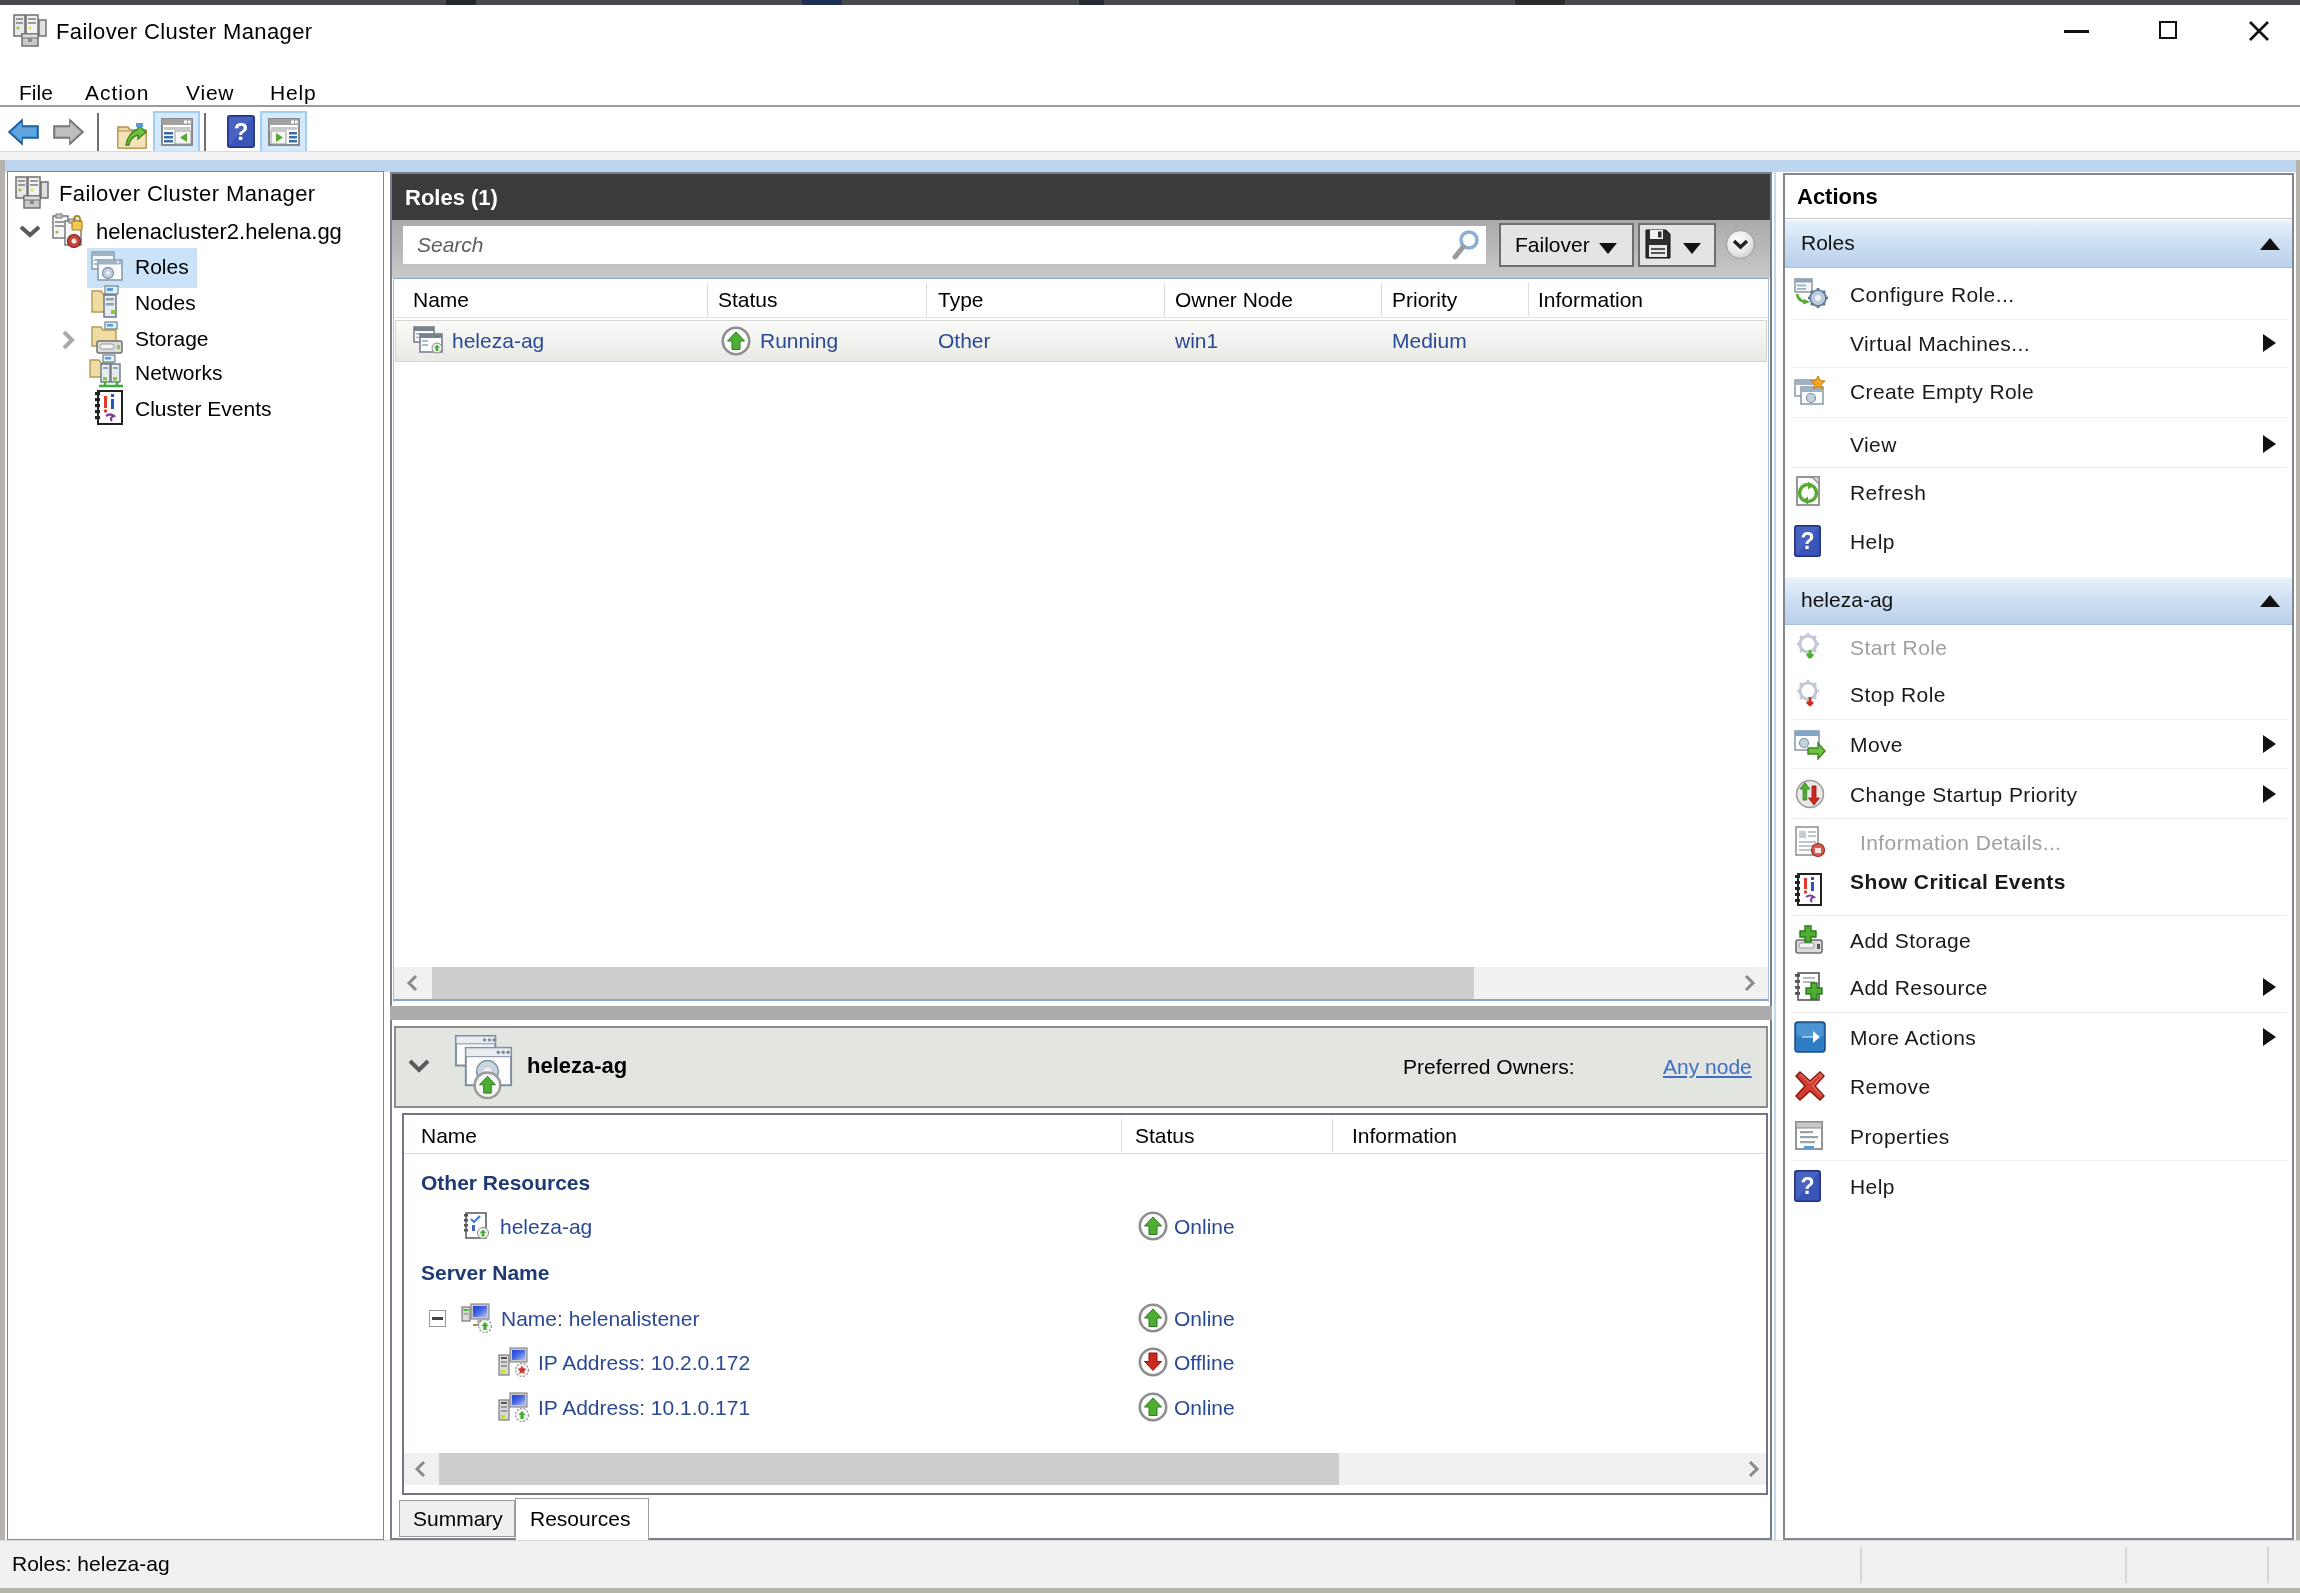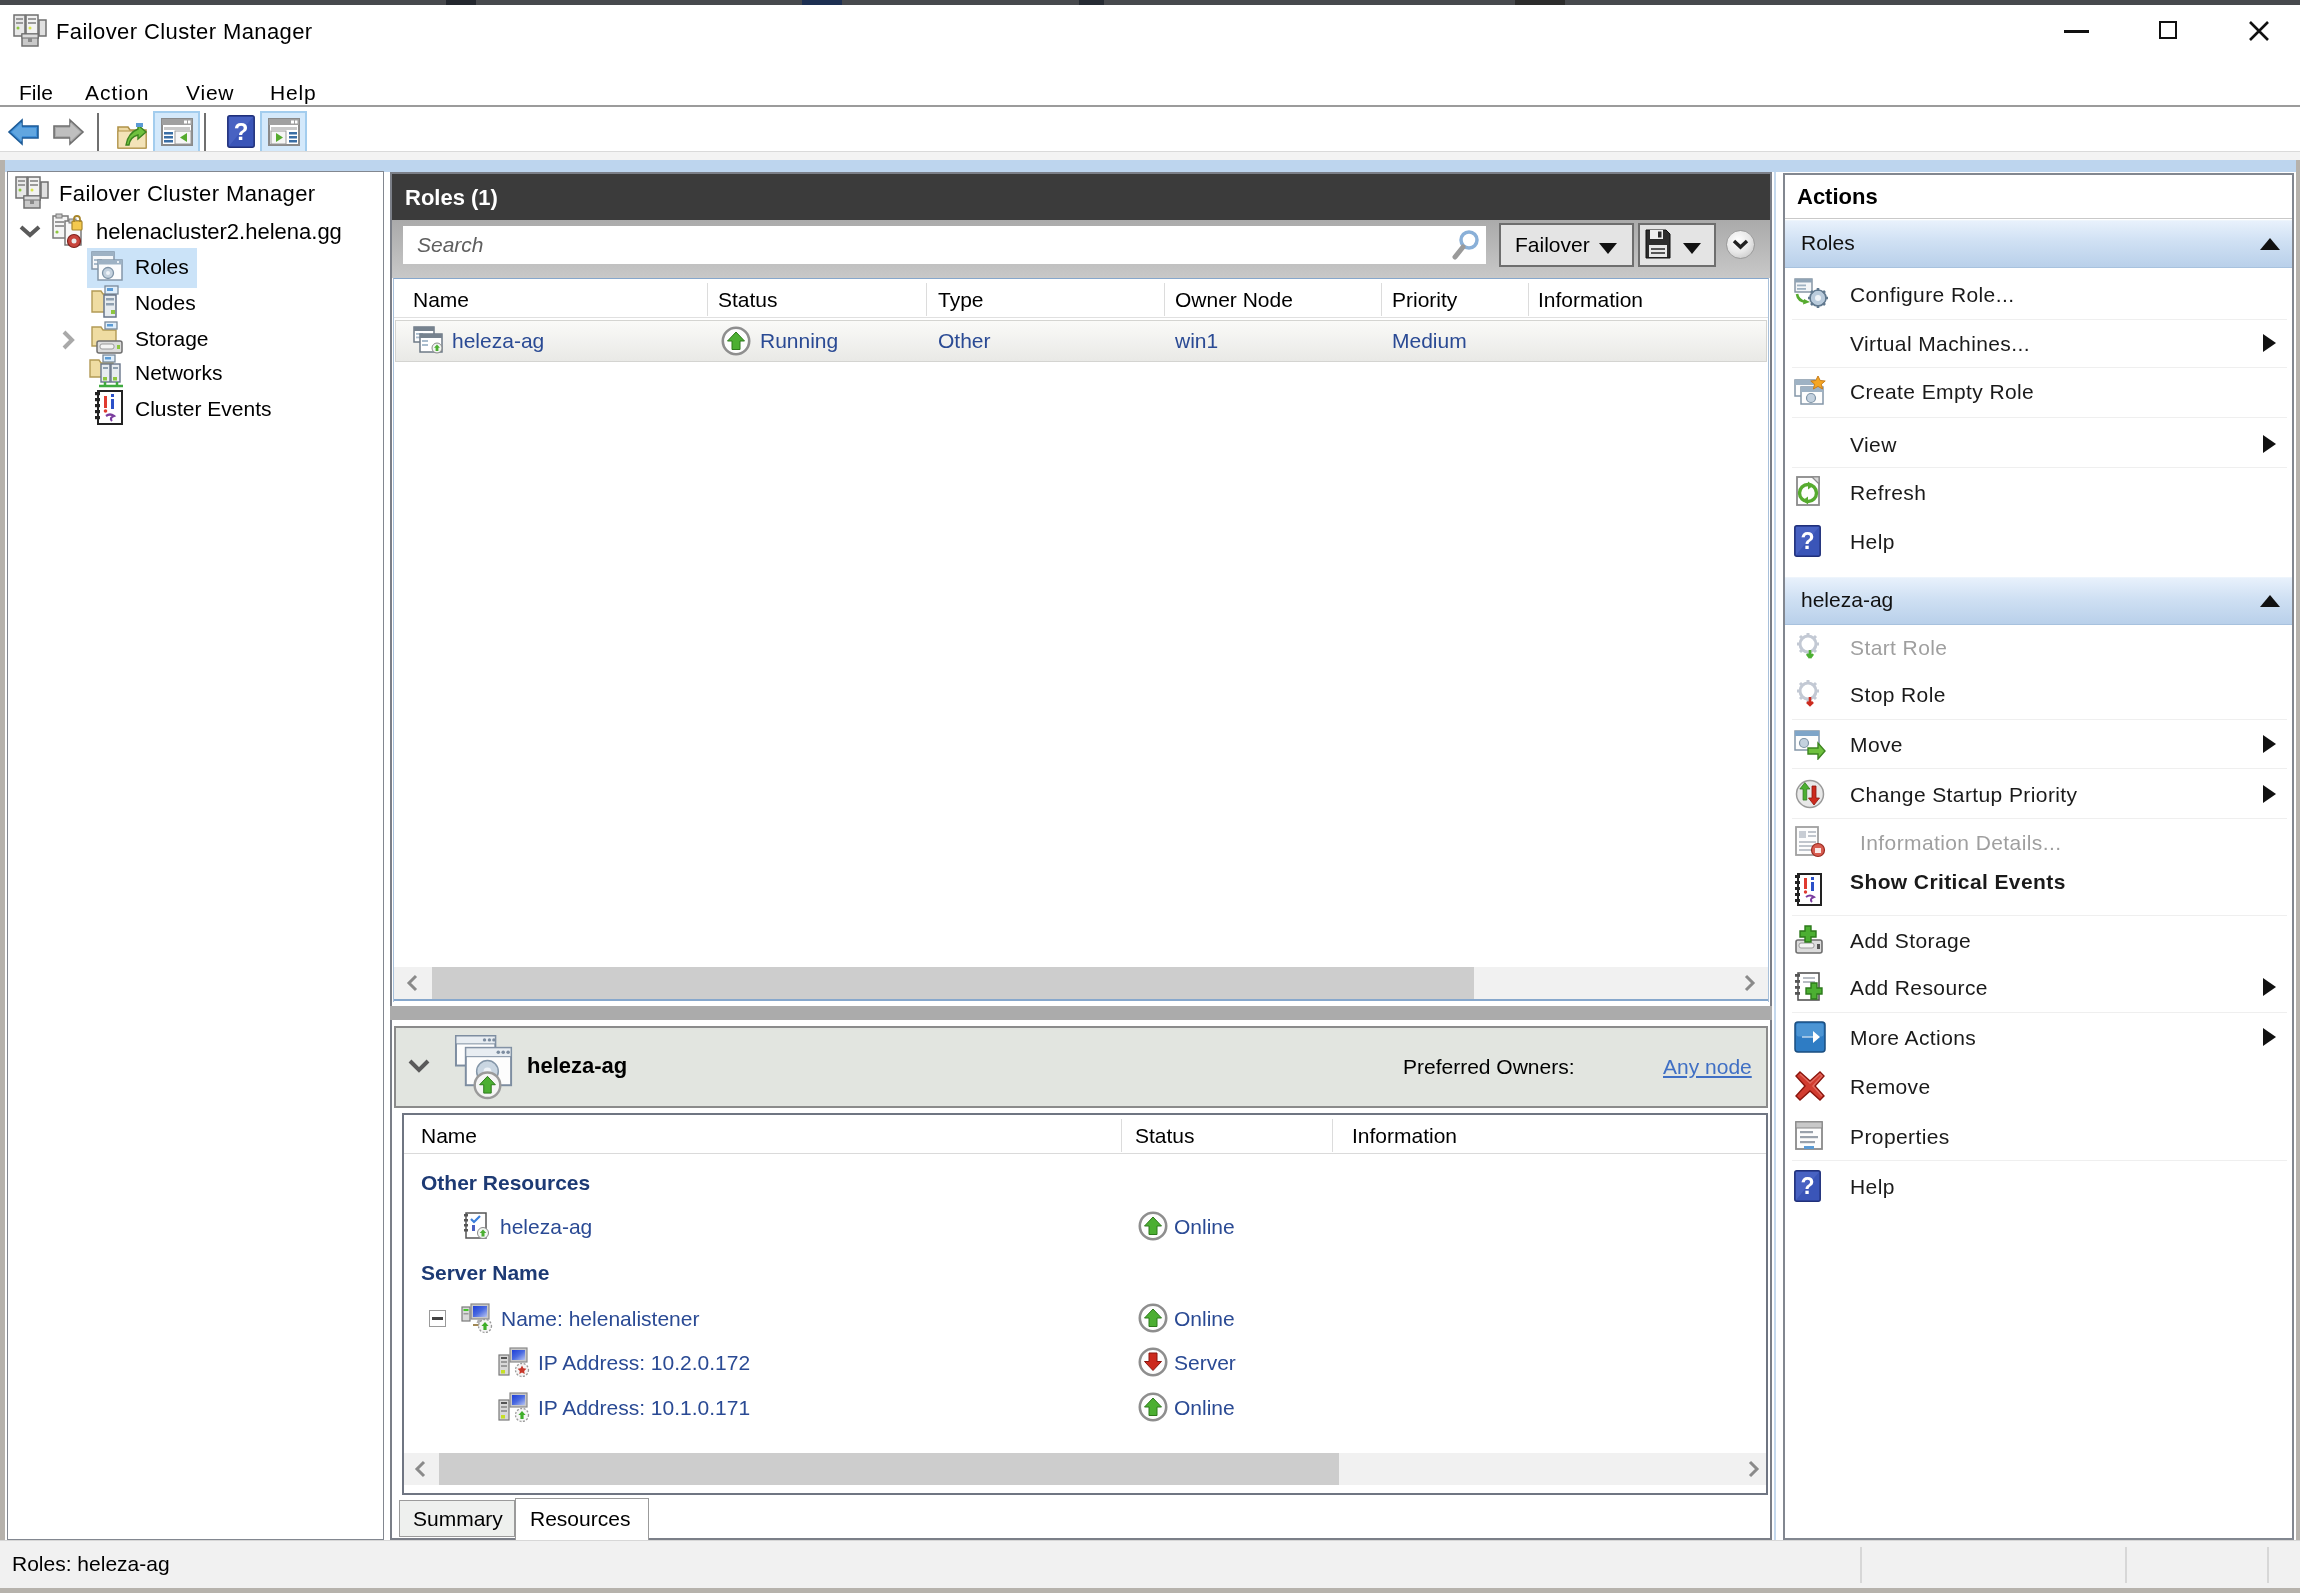--- a/index.html
+++ b/index.html
@@ -431,21 +431,21 @@
         <path d="M24 18.5 l1.4 2.8 l3 0.5 l-2.2 2.2 l0.5 3 l-2.7 -1.4 l-2.7 1.4 l0.5 -3 l-2.2 -2.2 l3 -0.5 z" fill="#c8372a"></path>
       </svg>
     </div>
   <div class="abs navy" style="left:538px;top:1351px;font-size:21px;">IP Address: 10.2.0.172</div>
   <div class="abs" style="left:1138px;top:1347px;width:30px;height:30px;" id="st4">
       <svg width="30" height="30" viewBox="0 0 30 30">
         <circle cx="15" cy="15" r="13.2" fill="#fdfdfd" stroke="#8e8e8e" stroke-width="2.6"></circle>
         <path d="M15 23.5 L23.5 14.5 H19 V6 H11 V14.5 H6.5 Z" fill="#cc2a1e" stroke="#8a150d" stroke-width="1"></path>
       </svg>
     </div>
-  <div class="abs navy" style="left:1174px;top:1351px;font-size:21px;">Server</div>
+  <div class="abs navy" style="left:1174px;top:1351px;font-size:21px;">Offline</div>
   <div class="abs" style="left:498px;top:1392px;width:32px;height:30px;" id="ipicon2">
       <svg width="34" height="32" viewBox="0 0 34 32">
         <defs>
           <linearGradient id="scrB" x1="0" y1="0" x2="1" y2="1">
             <stop offset="0" stop-color="#1e3fd8"></stop>
             <stop offset="0.5" stop-color="#4a6ae0"></stop>
             <stop offset="1" stop-color="#b8c4f0"></stop>
           </linearGradient>
         </defs>
         <rect x="1" y="8" width="10" height="20" fill="#d9d9d9" stroke="#7a7a7a" stroke-width="1.2"></rect>

